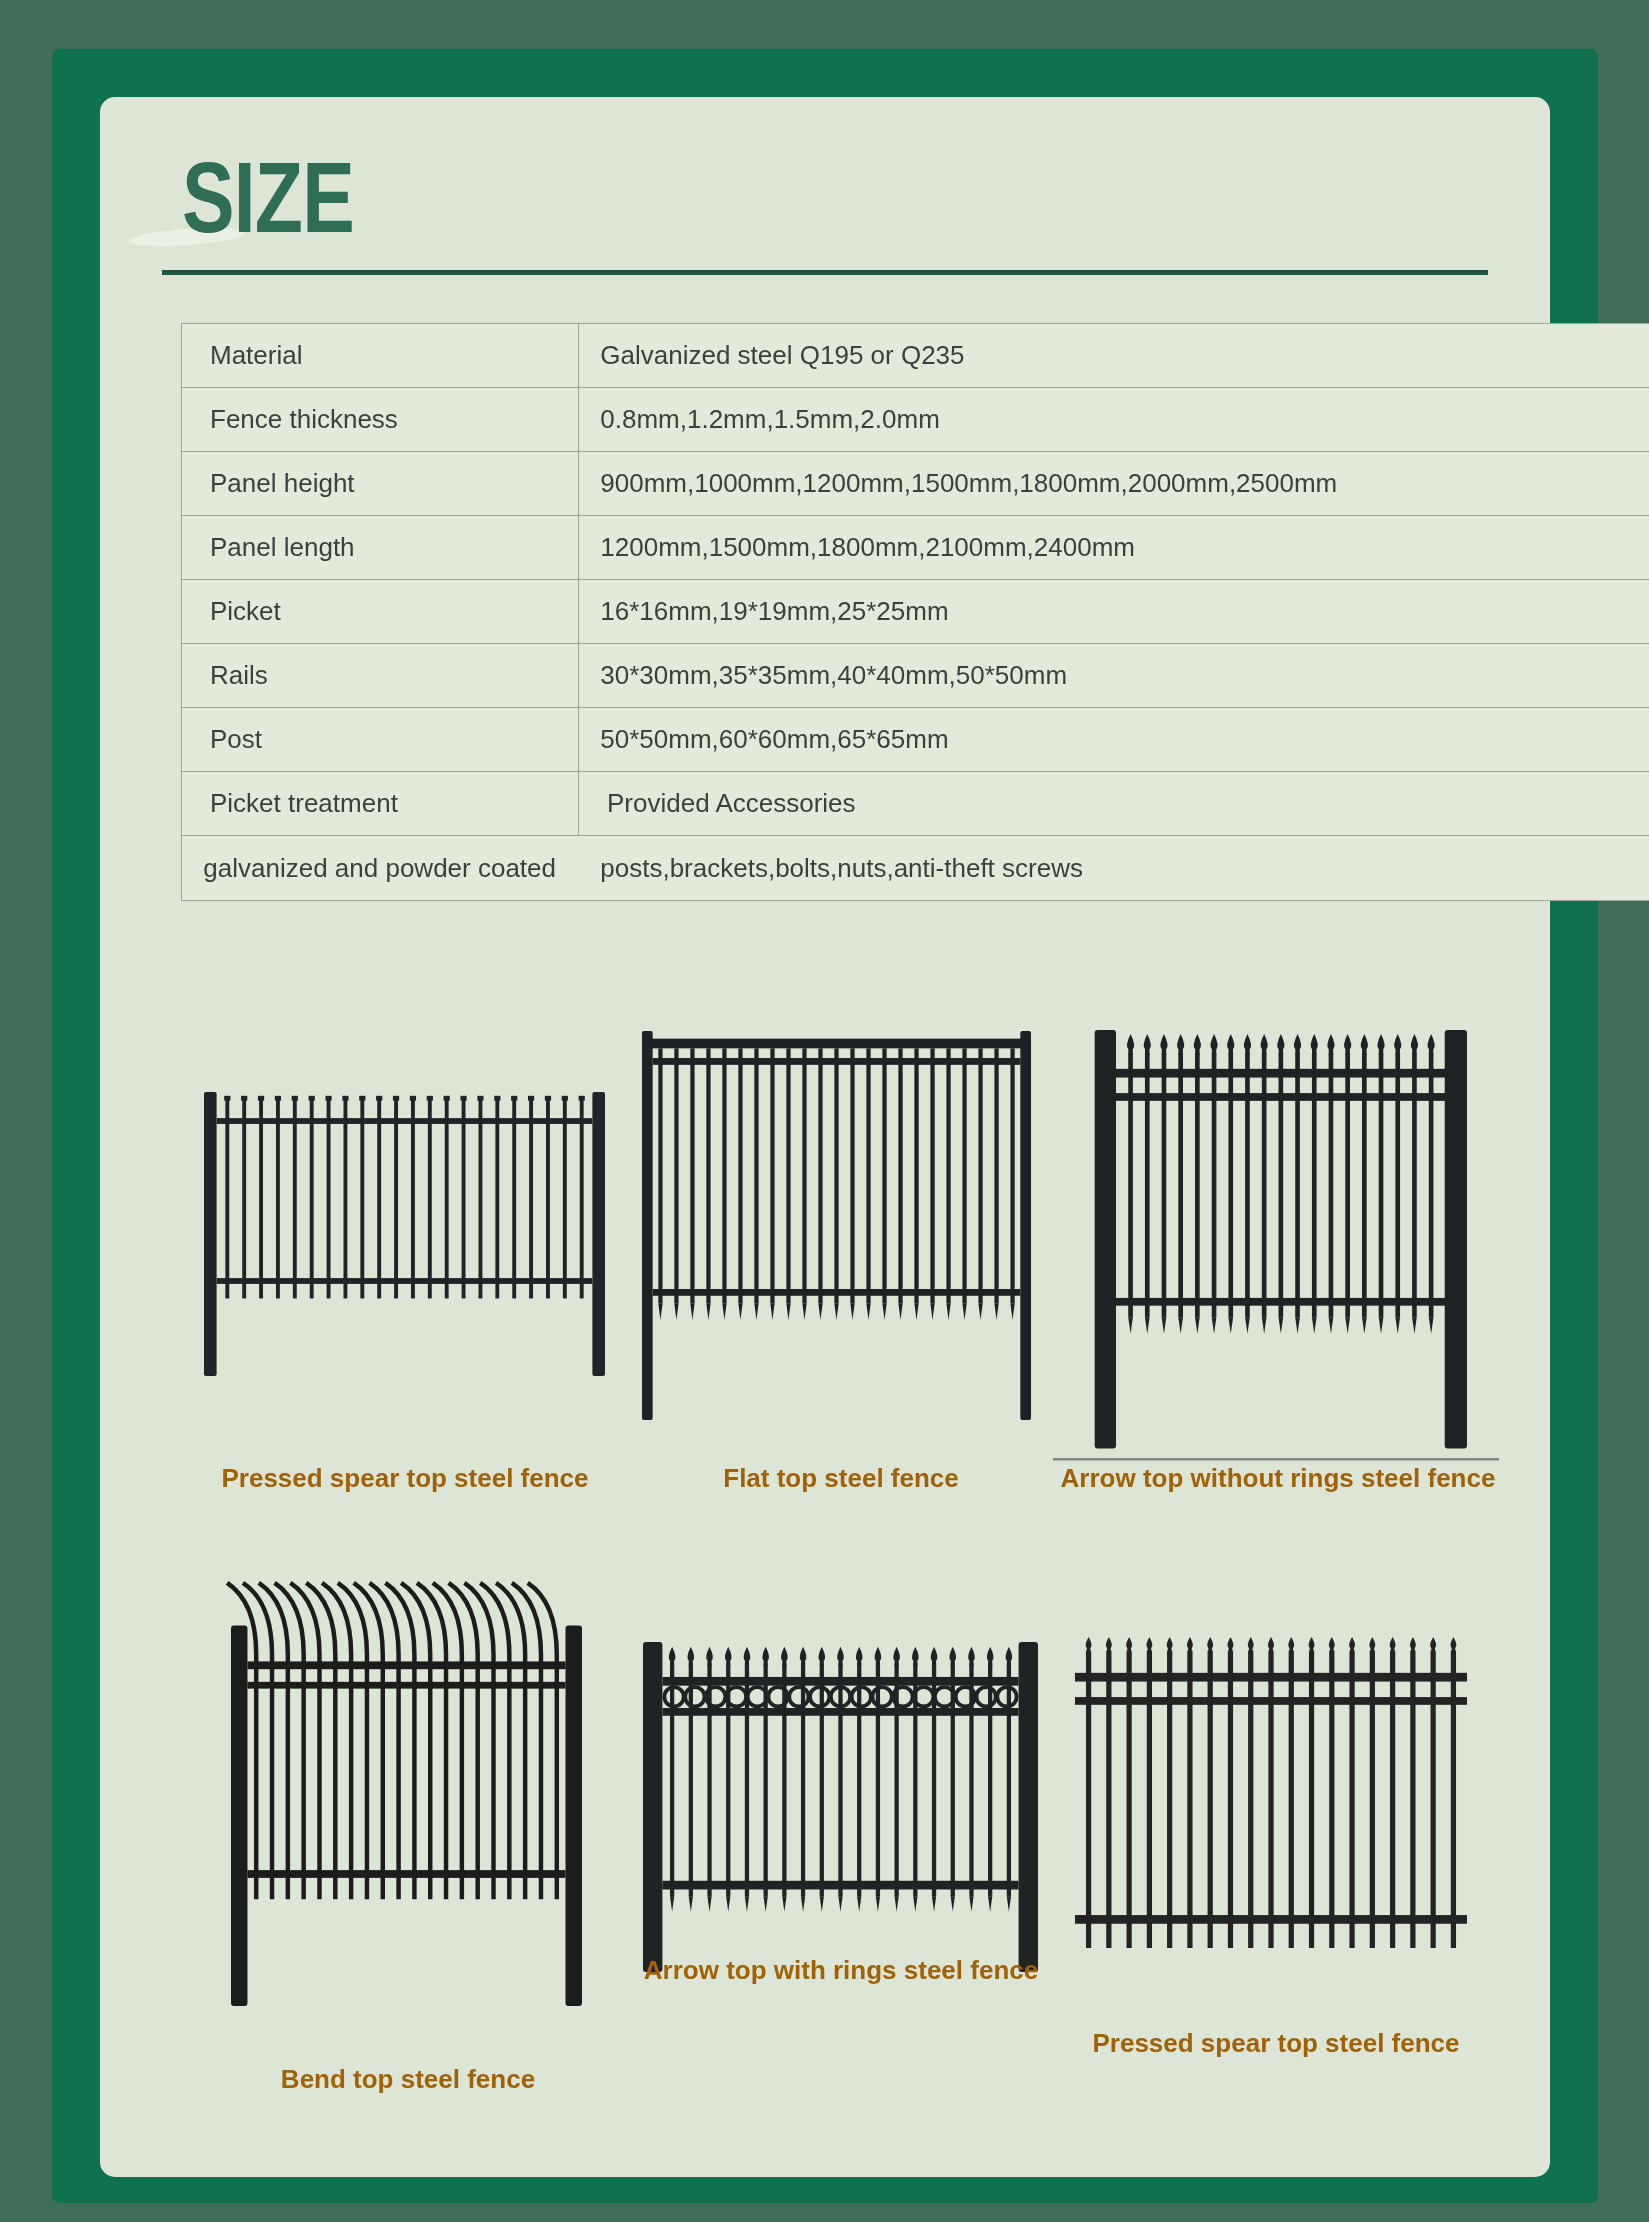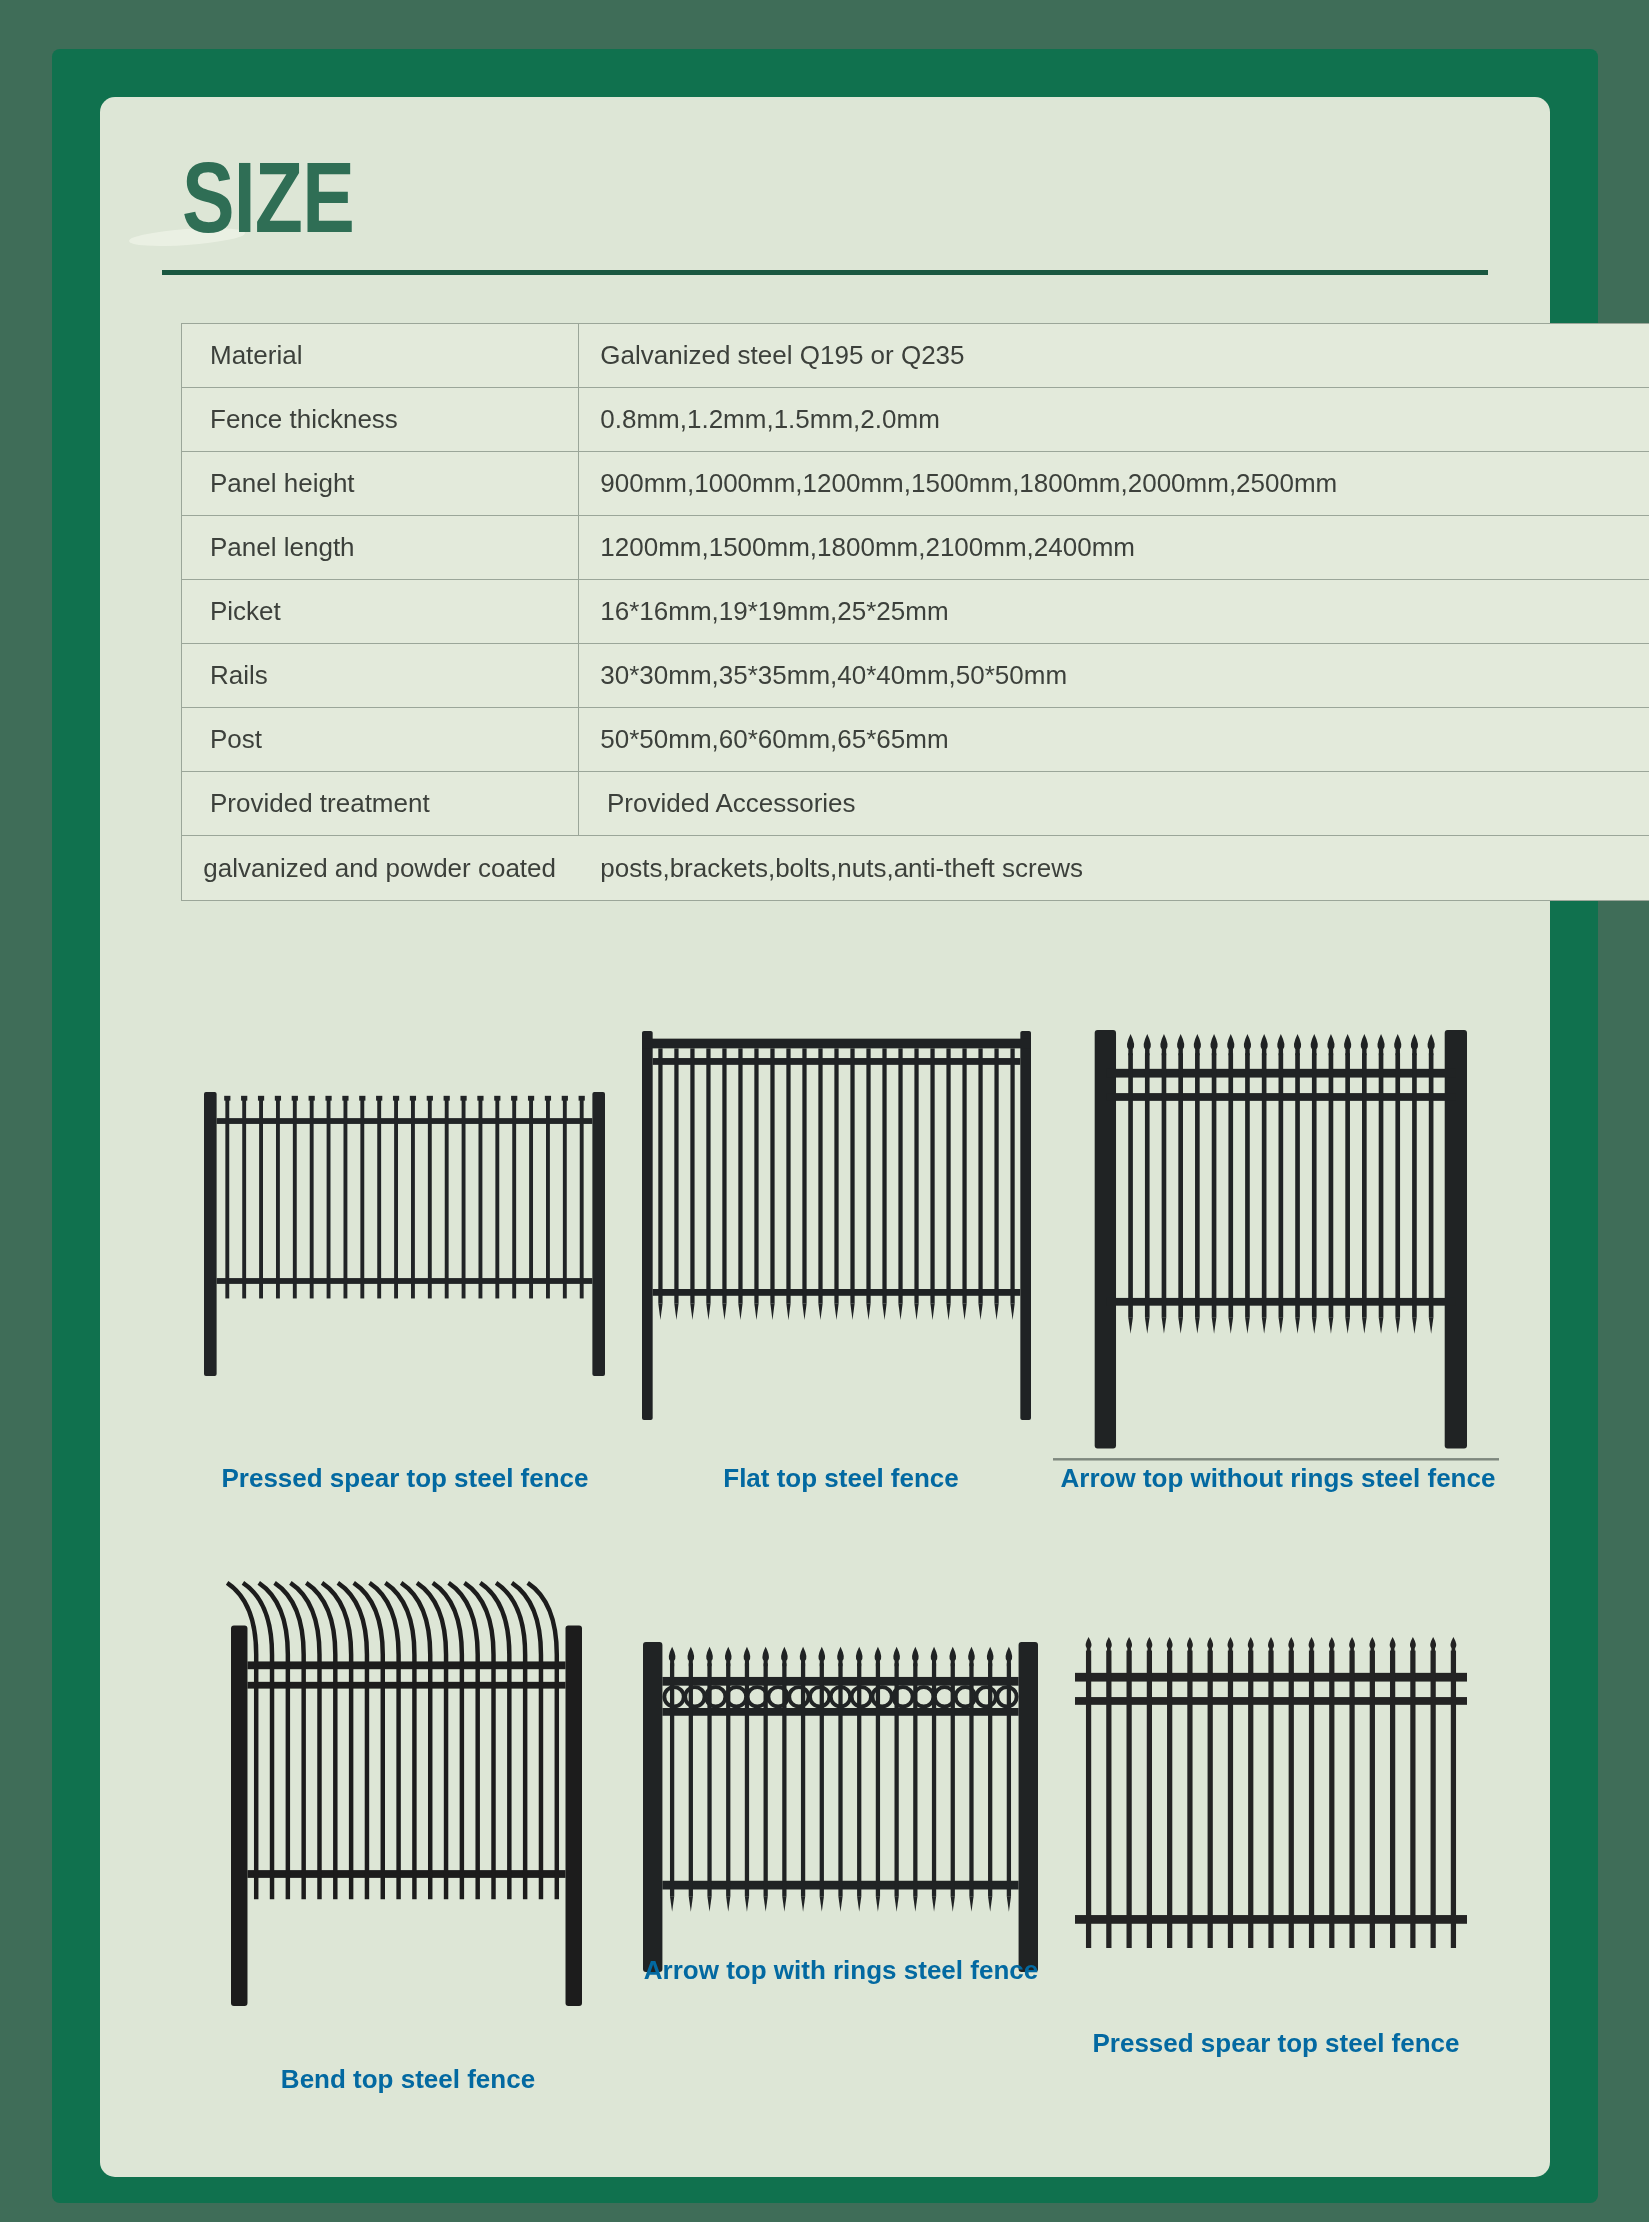--- a/index.html
+++ b/index.html
@@ -48,21 +48,21 @@
   .figure{position:absolute;}
   .figure svg{overflow:visible;display:block;}
   .f1{left:104px;top:993px;width:401px;height:286px;}
   .f2{left:542px;top:930px;width:389px;height:393px;}
   .f3{left:953px;top:933px;width:446px;height:431px;}
   .f4{left:131px;top:1480px;width:351px;height:429px;}
   .f5{left:543px;top:1545px;width:395px;height:330px;}
   .f6{left:975px;top:1540px;width:392px;height:311px;}
   .caption{
     position:absolute;width:466px;text-align:center;
-    font-size:26px;font-weight:bold;color:#0369a1;white-space:nowrap;
+    font-size:26px;font-weight:bold;color:#a16207;white-space:nowrap;
   }
   .cap1{left:72px;top:1366px;}
   .cap2{left:508px;top:1366px;}
   .cap3{left:945px;top:1366px;}
   .cap4{left:75px;top:1931px;margin-top:36px;}
   .cap5{left:508px;top:1858px;}
   .cap6{left:943px;top:1931px;}
 </style>
 </head>
 <body>
@@ -82,21 +82,21 @@
     <div class="cell label">Panel height</div>
     <div class="cell value">900mm,1000mm,1200mm,1500mm,1800mm,2000mm,2500mm</div>
     <div class="cell label">Panel length</div>
     <div class="cell value">1200mm,1500mm,1800mm,2100mm,2400mm</div>
     <div class="cell label">Picket</div>
     <div class="cell value">16*16mm,19*19mm,25*25mm</div>
     <div class="cell label">Rails</div>
     <div class="cell value">30*30mm,35*35mm,40*40mm,50*50mm</div>
     <div class="cell label">Post</div>
     <div class="cell value">50*50mm,60*60mm,65*65mm</div>
-    <div class="cell label">Provided treatment</div>
+    <div class="cell label">Picket treatment</div>
     <div class="cell label">Provided Accessories</div>
     <div class="cell value">galvanized and powder coated</div>
     <div class="cell value">posts,brackets,bolts,nuts,anti-theft screws</div>
   </div>
 
   <div class="figure f1">
       <svg xmlns="http://www.w3.org/2000/svg" viewBox="0 0 413 295" width="100%" height="100%" preserveAspectRatio="none">
         <g fill="#212426">
           <rect x="0" y="2" width="13" height="293" rx="2"></rect>
           <rect x="400" y="2" width="13" height="293" rx="2"></rect>

